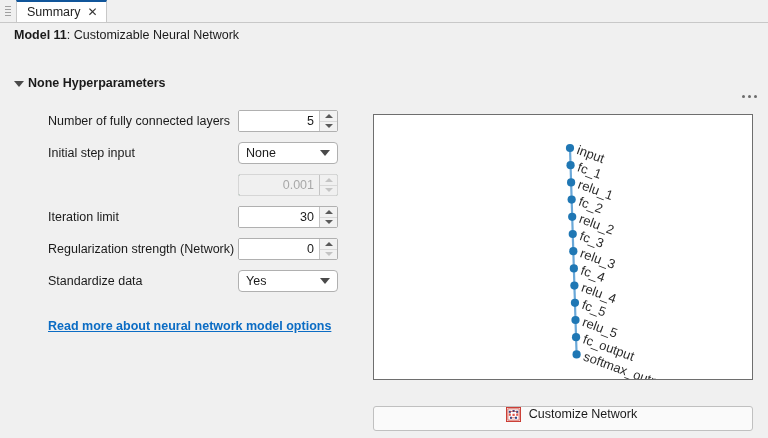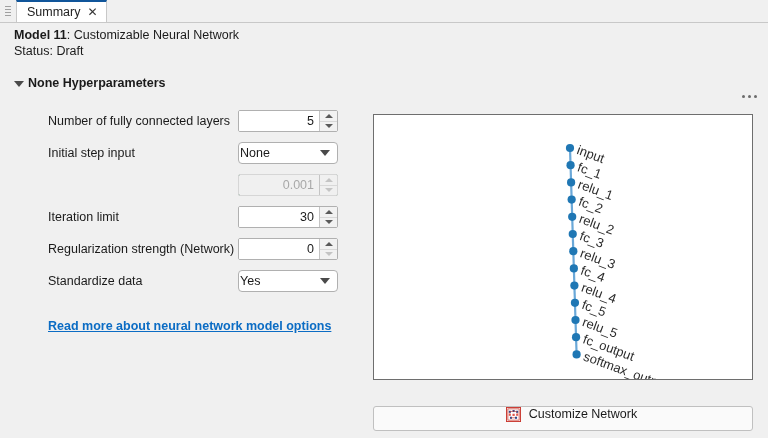--- a/index.html
+++ b/index.html
@@ -79,21 +79,21 @@
   .spin.disabled .val{background:#f0f0f0;color:#a8a8a8;}
   .spin.disabled .btns,.spin.disabled .btns .ar{background:#f0f0f0;}
   .spin.disabled .arrow-up{border-bottom-color:#c4c4c4;}
   .spin.disabled .arrow-dn{border-top-color:#c4c4c4;}
   .arrow-dn.dim{border-top-color:#c4c4c4;}
 
   
   .drop{
     display:flex;align-items:center;justify-content:space-between;
     border:1px solid #b0b0b0;border-radius:4px;background:#fff;
-    height:22px;box-sizing:border-box;padding:0 7px 0 1px;
+    height:22px;box-sizing:border-box;padding:0 7px 0 7px;
   }
   .drop .dv{font-size:12.5px;color:#1a1a1a;}
   .drop .dcar{width:0;height:0;border-left:5px solid transparent;border-right:5px solid transparent;border-top:6px solid #4a4a4a;}
 
   
   .link{
     position:absolute;left:48px;top:319px;font-size:12.5px;font-weight:bold;
     color:#0b6cc4;text-decoration:underline;cursor:pointer;white-space:nowrap;
   }
 
@@ -130,21 +130,20 @@
         <i></i>
     </div>
     <div class="tab">
       <span class="tlabel">Summary</span>
       <span class="tclose">✕</span>
     </div>
   </div>
 
   <div class="hdr">
     <div class="line1"><b>Model 11</b><span>: </span><span>Customizable Neural Network</span></div>
-    <div class="line2">Status: Draft</div>
   </div>
 
   <div class="section">
     <span class="caret"></span>
     <span class="stitle">None Hyperparameters</span>
   </div>
 
   <div class="form">
 
     <div class="row" style="top:0;">

